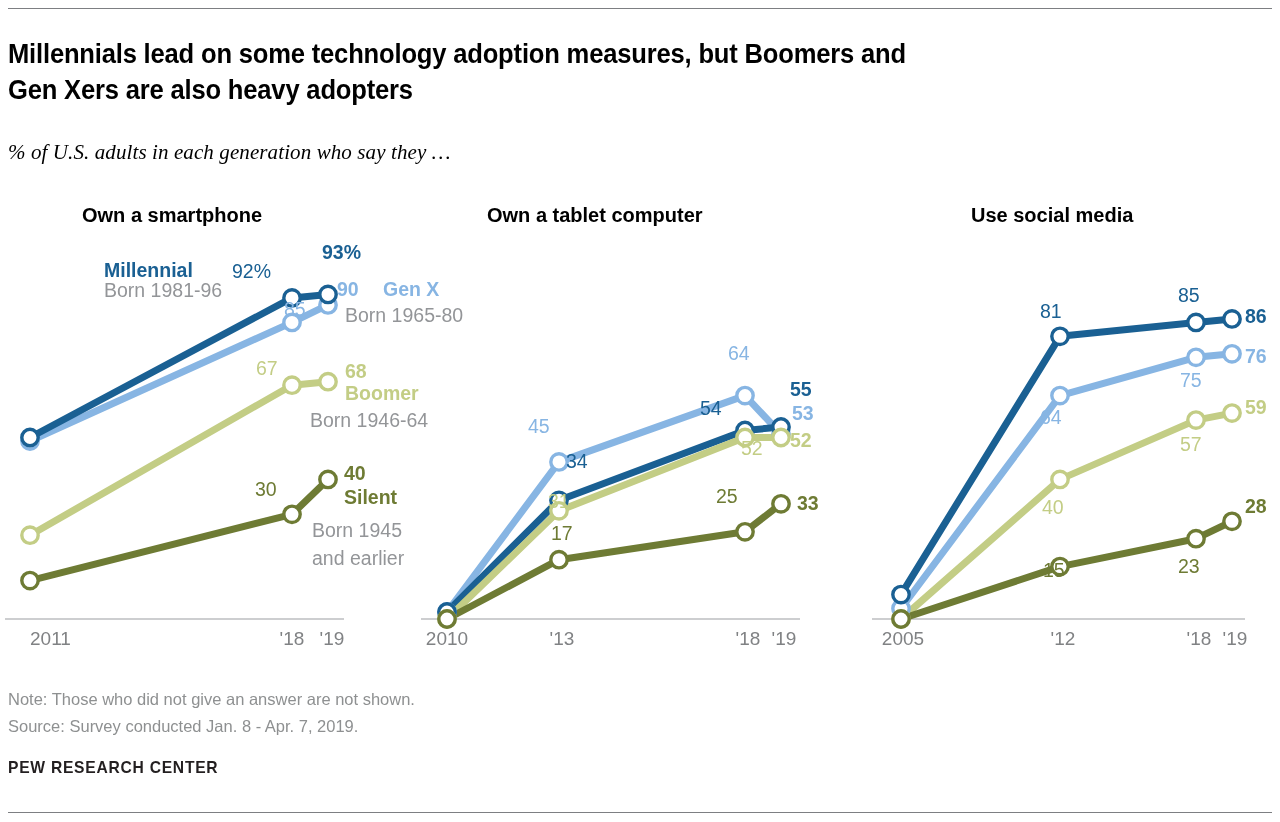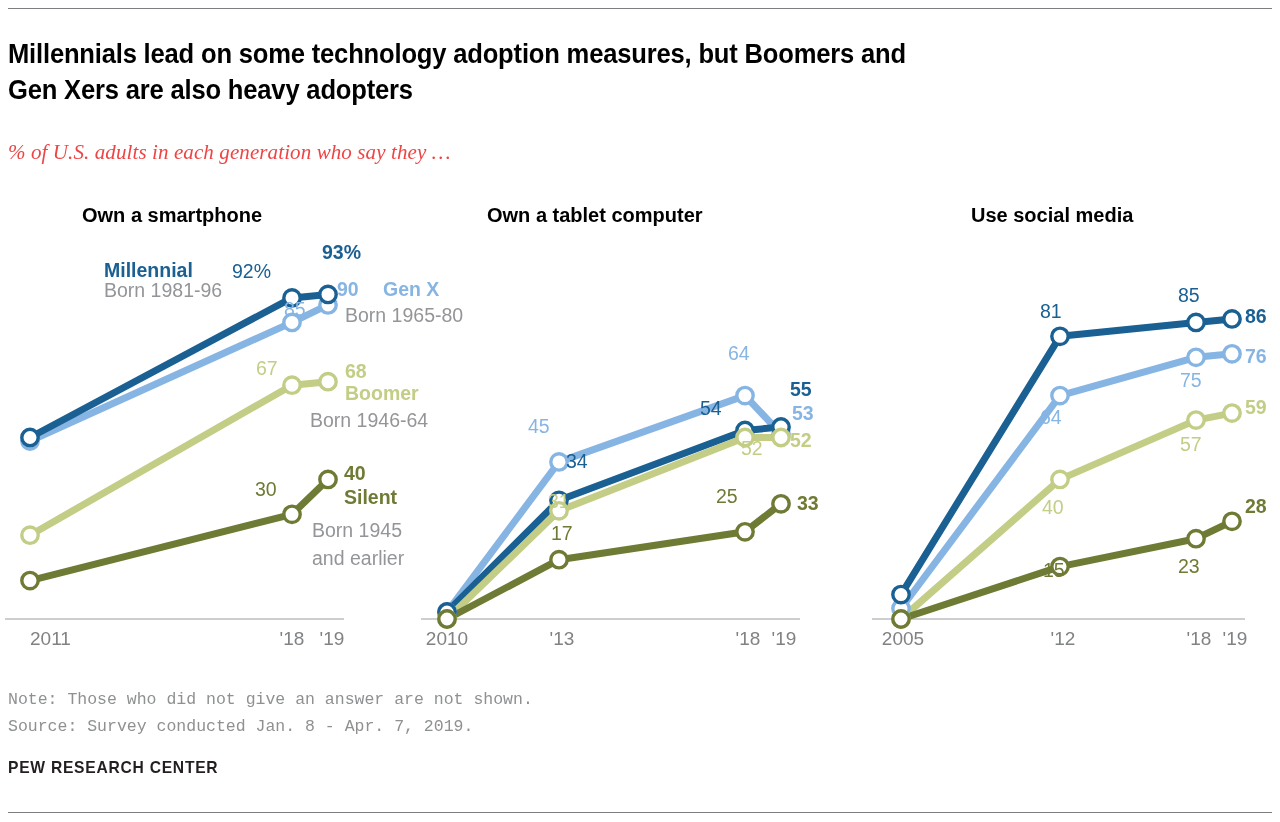--- a/index.html
+++ b/index.html
@@ -45,33 +45,33 @@
     font-family: "Liberation Sans", sans-serif;
     transform: scaleX(0.93);
     transform-origin: left top;
   }
   .subtitle {
     position: absolute;
     left: 8px;
     top: 140px;
     font-size: 21px;
     font-style: italic;
-    color: #ef4444;
+    color: #000000;
     font-family: "Liberation Serif", serif;
     letter-spacing: 0.1px;
   }
 
   .footnotes {
     position: absolute;
     left: 8px;
     top: 686px;
     font-size: 16.5px;
     line-height: 27px;
     color: #8e9091;
-    font-family: Liberation Mono, monospace;
+    font-family: Liberation Sans, sans-serif;
   }
   .credit {
     position: absolute;
     left: 8px;
     top: 758px;
     font-size: 17px;
     font-weight: bold;
     letter-spacing: 0.8px;
     color: #231f20;
     font-family: "Liberation Sans", sans-serif;

